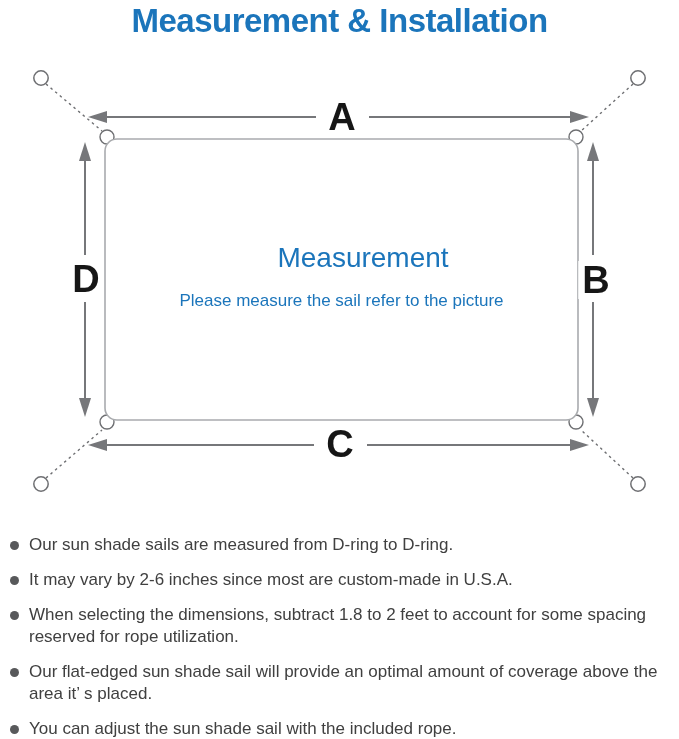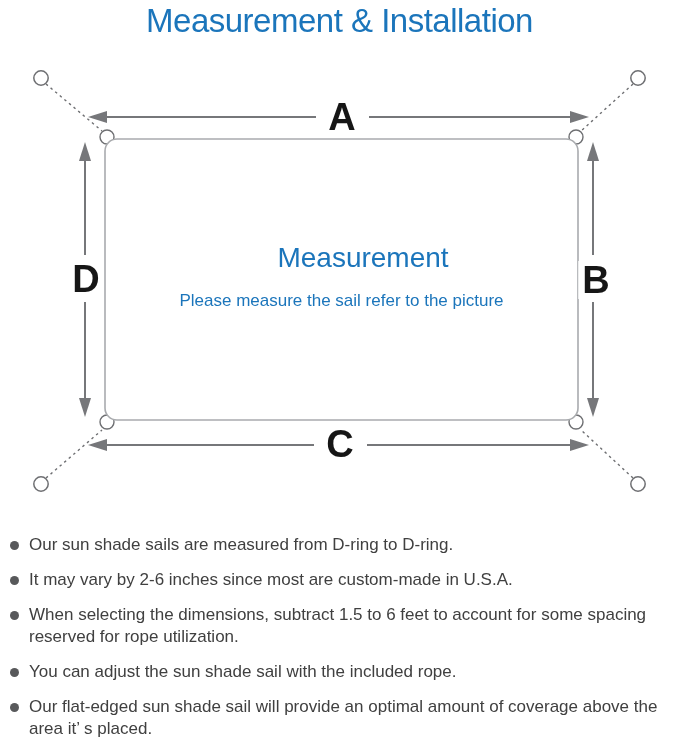--- a/index.html
+++ b/index.html
@@ -10,21 +10,21 @@
     overflow: hidden;
     position: relative;
   }
   .page { position: absolute; inset: 0; width: 679px; height: 739px; }
 
   .page-title {
     position: absolute;
     top: 2px; left: 0; width: 679px;
     text-align: center;
     font-size: 33px;
-    font-weight: 400;
+    font-weight: 700;
     letter-spacing: -0.5px;
     color: #1B75BB;
   }
 
   svg.diagram {
     position: absolute; top: 0; left: 0;
     width: 679px; height: 739px;
     display: block;
   }
 
@@ -160,25 +160,25 @@
     <li>
       <span class="dot"></span>
       <span class="note-text">Our sun shade sails are measured from D-ring to D-ring.</span>
     </li>
     <li>
       <span class="dot"></span>
       <span class="note-text">It may vary by 2-6 inches since most are custom-made in U.S.A.</span>
     </li>
     <li>
       <span class="dot"></span>
-      <span class="note-text">When selecting the dimensions, subtract 1.5 to 6 feet to account for some spacing reserved for rope utilization.</span>
+      <span class="note-text">When selecting the dimensions, subtract 1.8 to 2 feet to account for some spacing reserved for rope utilization.</span>
+    </li>
+    <li>
+      <span class="dot"></span>
+      <span class="note-text">Our flat-edged sun shade sail will provide an optimal amount of coverage above the area it’ s placed.</span>
     </li>
     <li>
       <span class="dot"></span>
       <span class="note-text">You can adjust the sun shade sail with the included rope.</span>
-    </li>
-    <li>
-      <span class="dot"></span>
-      <span class="note-text">Our flat-edged sun shade sail will provide an optimal amount of coverage above the area it’ s placed.</span>
     </li>
   </ul>
 
 </div>
 
 </body></html>

